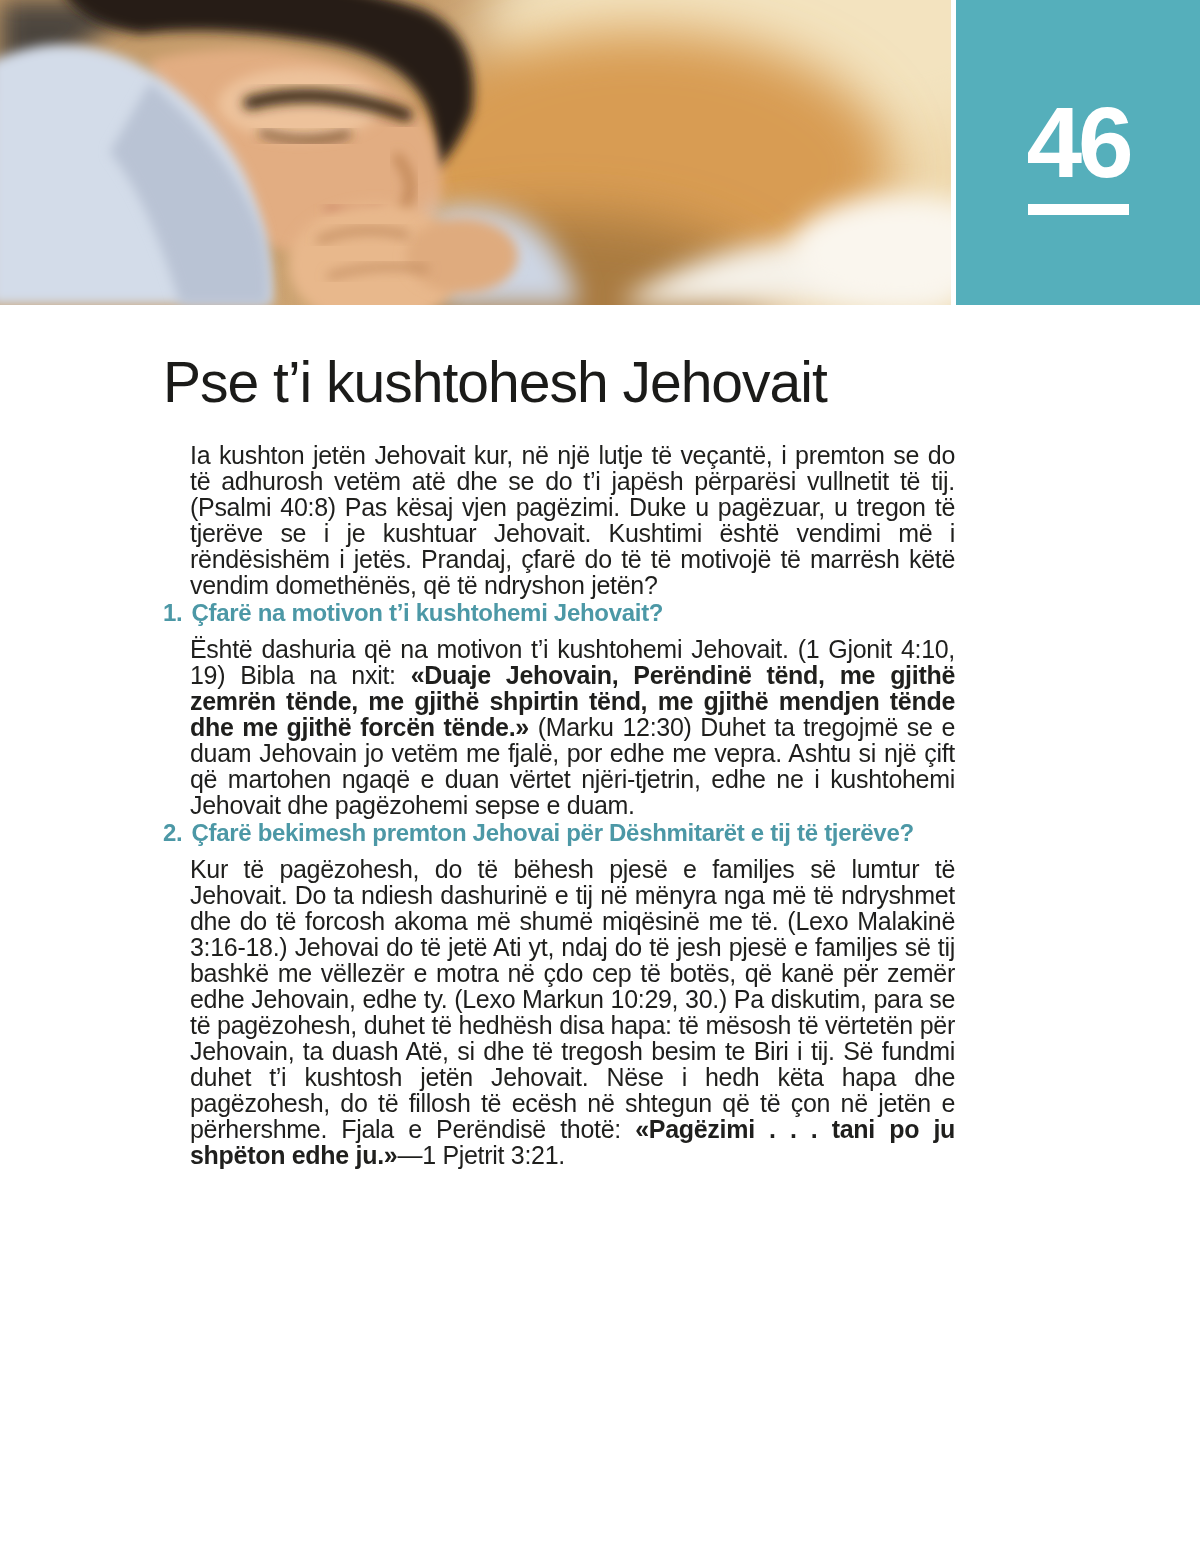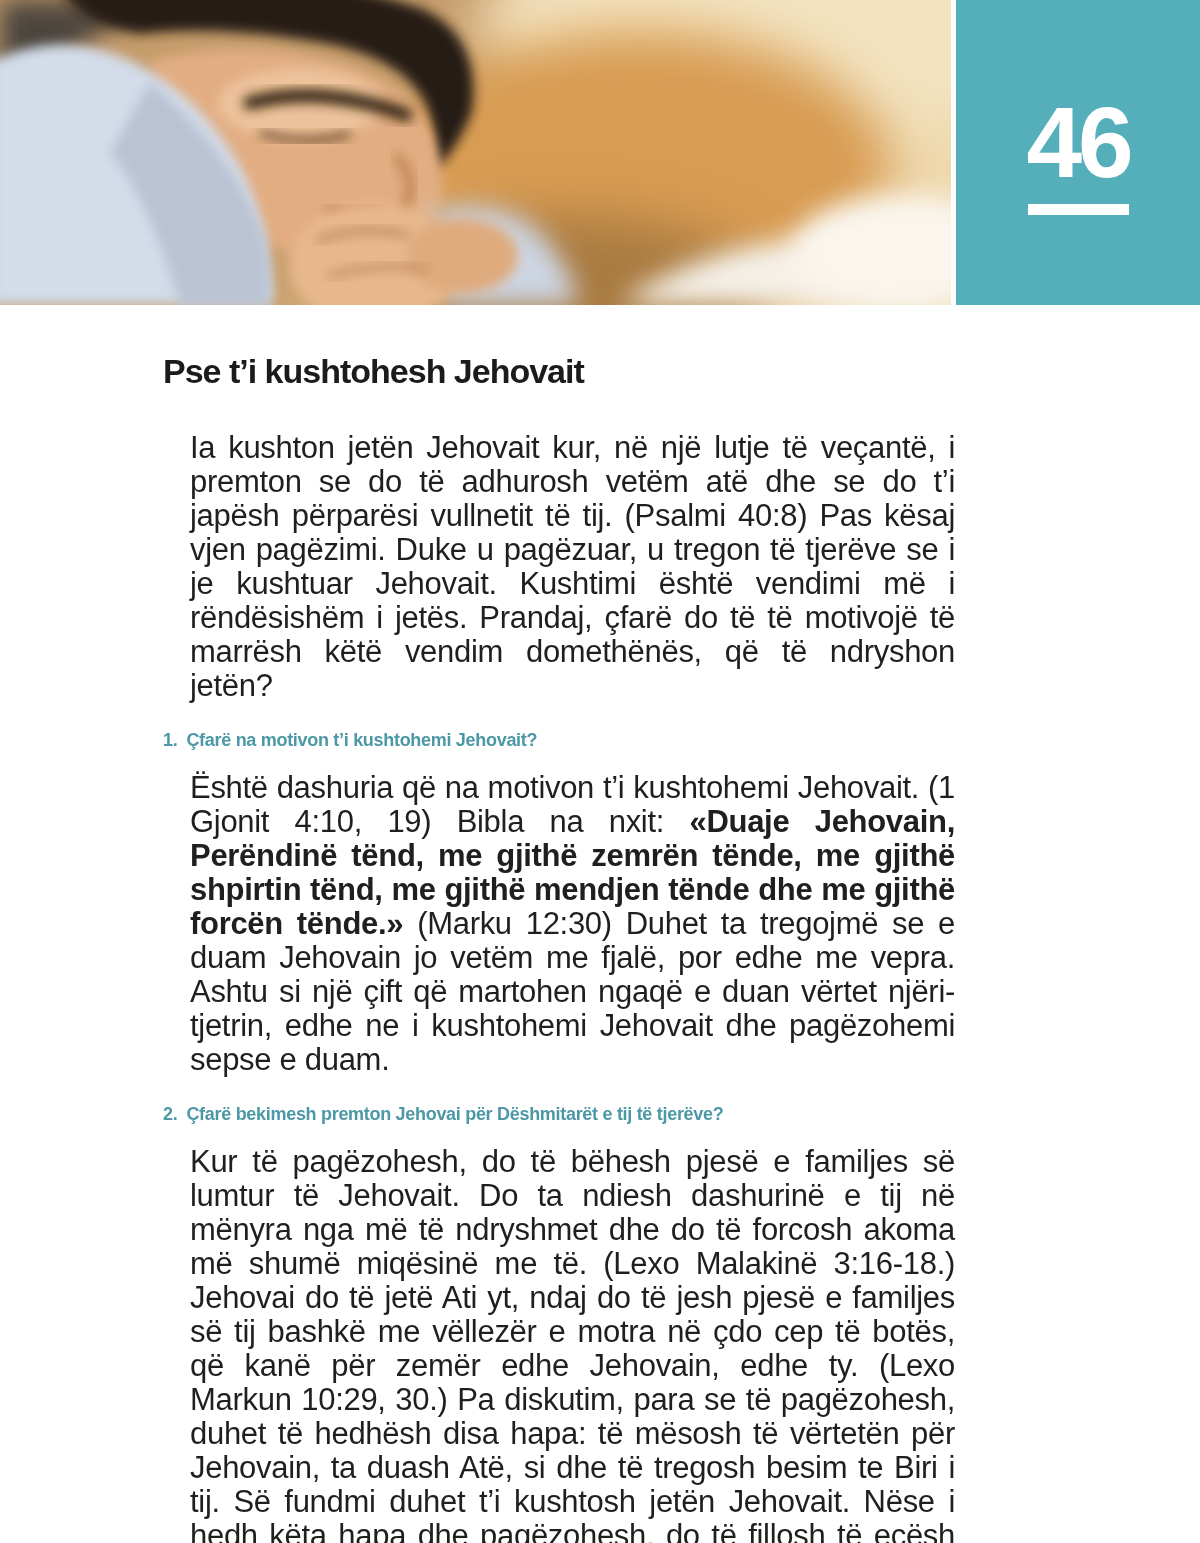--- a/index.html
+++ b/index.html
@@ -59,45 +59,44 @@
 
   
   .content {
     position: absolute;
     top: 305px;
     left: 163px;
     width: 792px;
     color: var(--ink, #1f1f1d);
   }
   .title {
-    margin-top: 36px;
-    font-size: 34px;
+    margin-top: 47px;
+    font-size: 57px;
     line-height: 61px;
-    font-weight: bold;
+    font-weight: normal;
     letter-spacing: -1px;
     color: #1b1b19;
   }
   .title .title-line { display: block; }
 
   .intro, .para {
     width: 765px;
     margin-left: 27px;
-    font-size: 31px;
-    line-height: 34px;
+    font-size: 25px;
+    line-height: 26px;
     letter-spacing: -0.3px;
     text-align: justify;
     color: var(--ink, #1f1f1d);
   }
   .intro { margin-top: 29px; }
-  .para  { margin-top: 16px; }
+  .para  { margin-top: 8px; }
   .para b, .intro b { font-weight: bold; }
 
   .question {
-    margin-top: 22px;
-    font-size: 18px;
+    font-size: 24px;
     line-height: 30px;
     font-weight: bold;
     letter-spacing: -0.3px;
     white-space: nowrap;
     color: var(--heading-teal, #4c98a6);
   }
   .question .qnum { margin-right: 9px; }
 </style>
 </head>
 <body>

